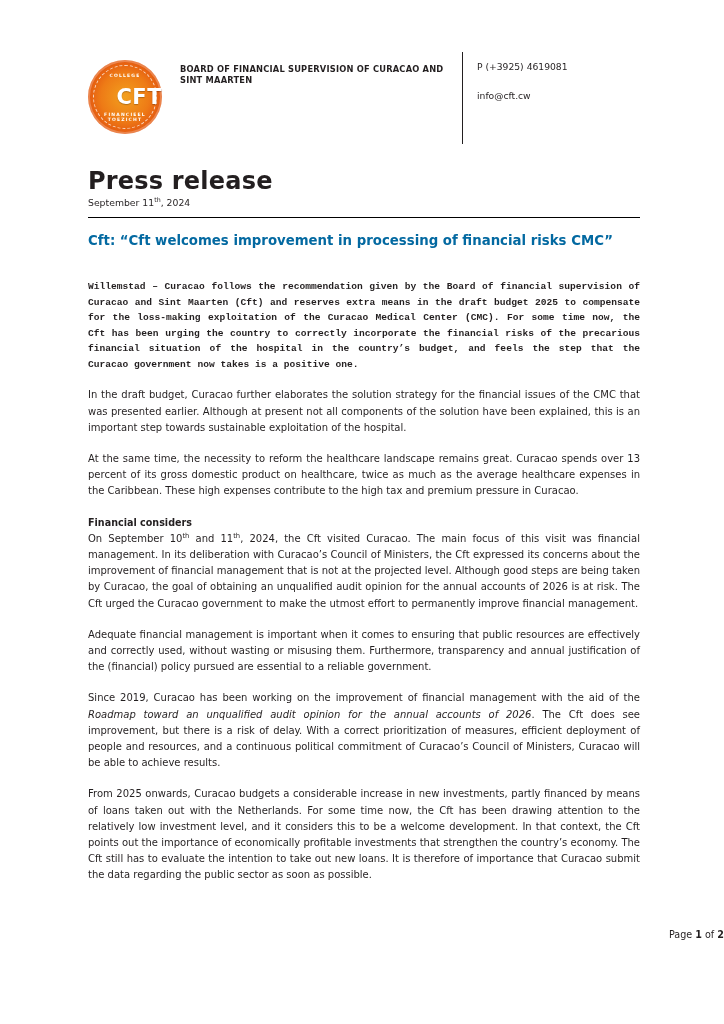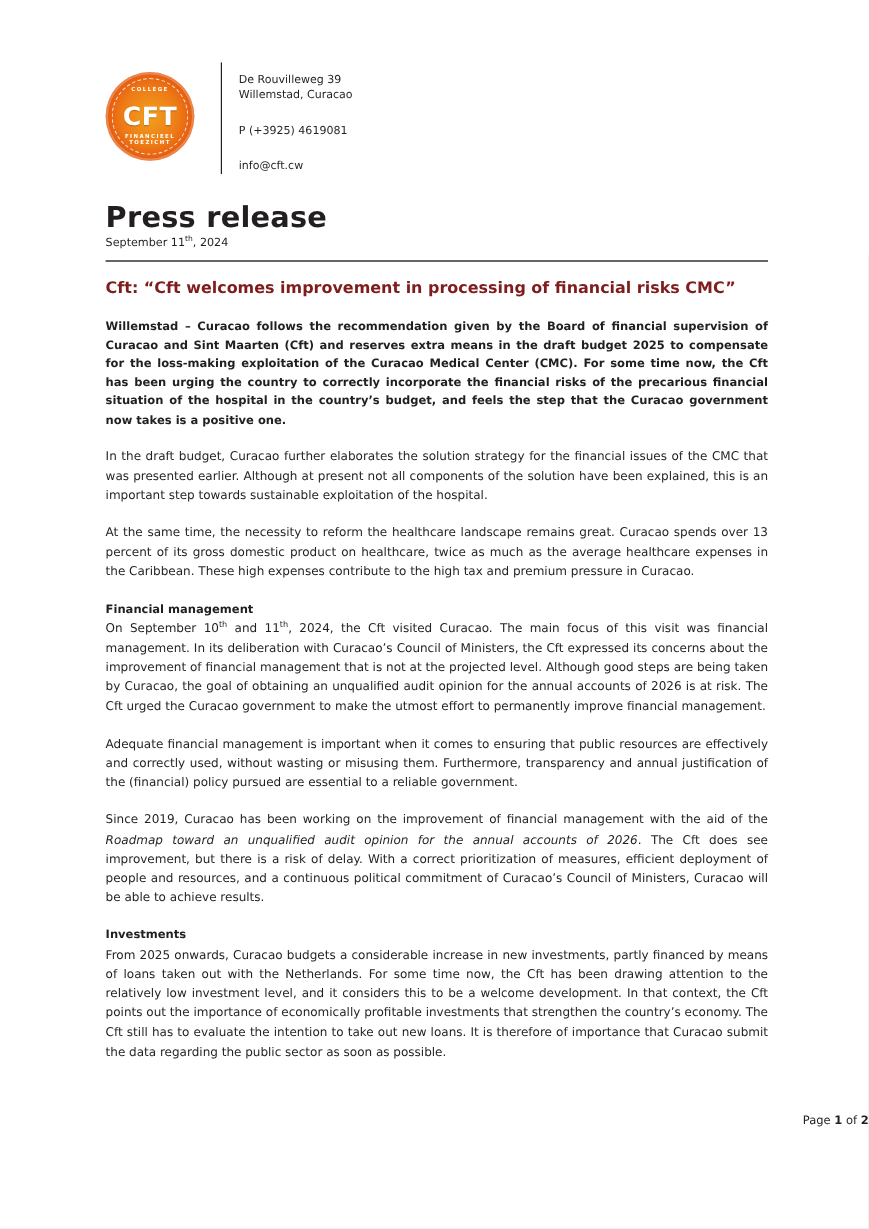--- a/index.html
+++ b/index.html
@@ -36,21 +36,21 @@
     padding-top: 8px;
   }
   .logo {
     position: relative;
     width: 74px;
     height: 74px;
     border-radius: 50%;
     background: radial-gradient(circle at 50% 50%, #f2a01e 0%, #ee7b16 46%, #e2530f 75%, #d43c0a 100%);
     display: flex;
     align-items: center;
-    justify-content: center;
+    justify-content: flex-end;
     box-shadow: inset 0 0 0 2px rgba(255,255,255,0.25);
   }
   .logo::before {
     content: "";
     position: absolute;
     left: 5px; top: 5px; right: 5px; bottom: 5px;
     border-radius: 50%;
     border: 1px dashed rgba(255,255,255,0.75);
   }
   .logo .logo-text {
@@ -125,29 +125,30 @@
   }
   .rule {
     border: 0;
     border-top: 1px solid #000;
     margin: 9px 0 14px 0;
   }
   h1.title {
     font-size: 13.3px;
     font-weight: bold;
     line-height: 1.42;
-    margin: 0 0 14px 0;
-    color: #7f1d1d;
+    margin: 0 0 28px 0;
+    color: #0369a1;
   }
   p.lead {
     font-size: 9.6px;
     font-weight: bold;
     line-height: 1.62;
     text-align: justify;
     margin: 0 0 15px 0;
+    font-family: Liberation Mono, monospace;
   }
   p.para {
     font-size: 10px;
     line-height: 1.62;
     text-align: justify;
     margin: 0 0 15px 0;
   }
   h2.section {
     font-size: 9.6px;
     font-weight: bold;
@@ -175,51 +176,49 @@
 <div class="page">
 
   <div class="header">
     <div class="logo-wrap">
       <div class="logo">
         <div class="logo-arc-top">COLLEGE</div>
         <div class="logo-text">CFT</div>
         <div class="logo-arc-bottom">FINANCIEEL TOEZICHT</div>
       </div>
     </div>
+    <div class="header-text">
+      <div class="org-name">BOARD OF FINANCIAL SUPERVISION OF CURACAO AND SINT MAARTEN</div>
+    </div>
     <div class="contact">
-      <div class="block">
-        <div>De Rouvilleweg 39</div>
-        <div>Willemstad, Curacao</div>
-      </div>
       <div class="block">P (+3925) 4619081</div>
       <div class="block">info@cft.cw</div>
     </div>
   </div>
 
   <div class="body">
     <div class="doc-type">Press release</div>
     <div class="doc-date"><span>September 11</span><sup>th</sup><span>, 2024</span></div>
 
     <hr class="rule">
 
     <h1 class="title">Cft: “Cft welcomes improvement in processing of financial risks CMC”</h1>
 
     <p class="lead">Willemstad – Curacao follows the recommendation given by the Board of financial supervision of Curacao and Sint Maarten (Cft) and reserves extra means in the draft budget 2025 to compensate for the loss-making exploitation of the Curacao Medical Center (CMC). For some time now, the Cft has been urging the country to correctly incorporate the financial risks of the precarious financial situation of the hospital in the country’s budget, and feels the step that the Curacao government now takes is a positive one.</p>
 
     <p class="para">In the draft budget, Curacao further elaborates the solution strategy for the financial issues of the CMC that was presented earlier. Although at present not all components of the solution have been explained, this is an important step towards sustainable exploitation of the hospital.</p>
     <p class="para">At the same time, the necessity to reform the healthcare landscape remains great. Curacao spends over 13 percent of its gross domestic product on healthcare, twice as much as the average healthcare expenses in the Caribbean. These high expenses contribute to the high tax and premium pressure in Curacao.</p>
 
-    <h2 class="section">Financial management</h2>
+    <h2 class="section">Financial considers</h2>
     <p class="para"><span>On September 10</span><sup>th</sup><span> and 11</span><sup>th</sup><span>, 2024, the Cft visited Curacao. The main focus of this visit was financial management. In its deliberation with Curacao’s Council of Ministers, the Cft expressed its concerns about the improvement of financial management that is not at the projected level. Although good steps are being taken by Curacao, the goal of obtaining an unqualified audit opinion for the annual accounts of 2026 is at risk. The Cft urged the Curacao government to make the utmost effort to permanently improve financial management.</span></p>
 
     <p class="para">Adequate financial management is important when it comes to ensuring that public resources are effectively and correctly used, without wasting or misusing them. Furthermore, transparency and annual justification of the (financial) policy pursued are essential to a reliable government.</p>
 
     <p class="para"><span>Since 2019, Curacao has been working on the improvement of financial management with the aid of the </span><em>Roadmap toward an unqualified audit opinion for the annual accounts of 2026</em><span>. The Cft does see improvement, but there is a risk of delay. With a correct prioritization of measures, efficient deployment of people and resources, and a continuous political commitment of Curacao’s Council of Ministers, Curacao will be able to achieve results.</span></p>
 
-    <h2 class="section">Investments</h2>
     <p class="para">From 2025 onwards, Curacao budgets a considerable increase in new investments, partly financed by means of loans taken out with the Netherlands. For some time now, the Cft has been drawing attention to the relatively low investment level, and it considers this to be a welcome development. In that context, the Cft points out the importance of economically profitable investments that strengthen the country’s economy. The Cft still has to evaluate the intention to take out new loans. It is therefore of importance that Curacao submit the data regarding the public sector as soon as possible.</p>
   </div>
 
   <div class="footer">
     <span>Page</span>
     <b>1</b>
     <span>of</span>
     <b>2</b>
   </div>
 

